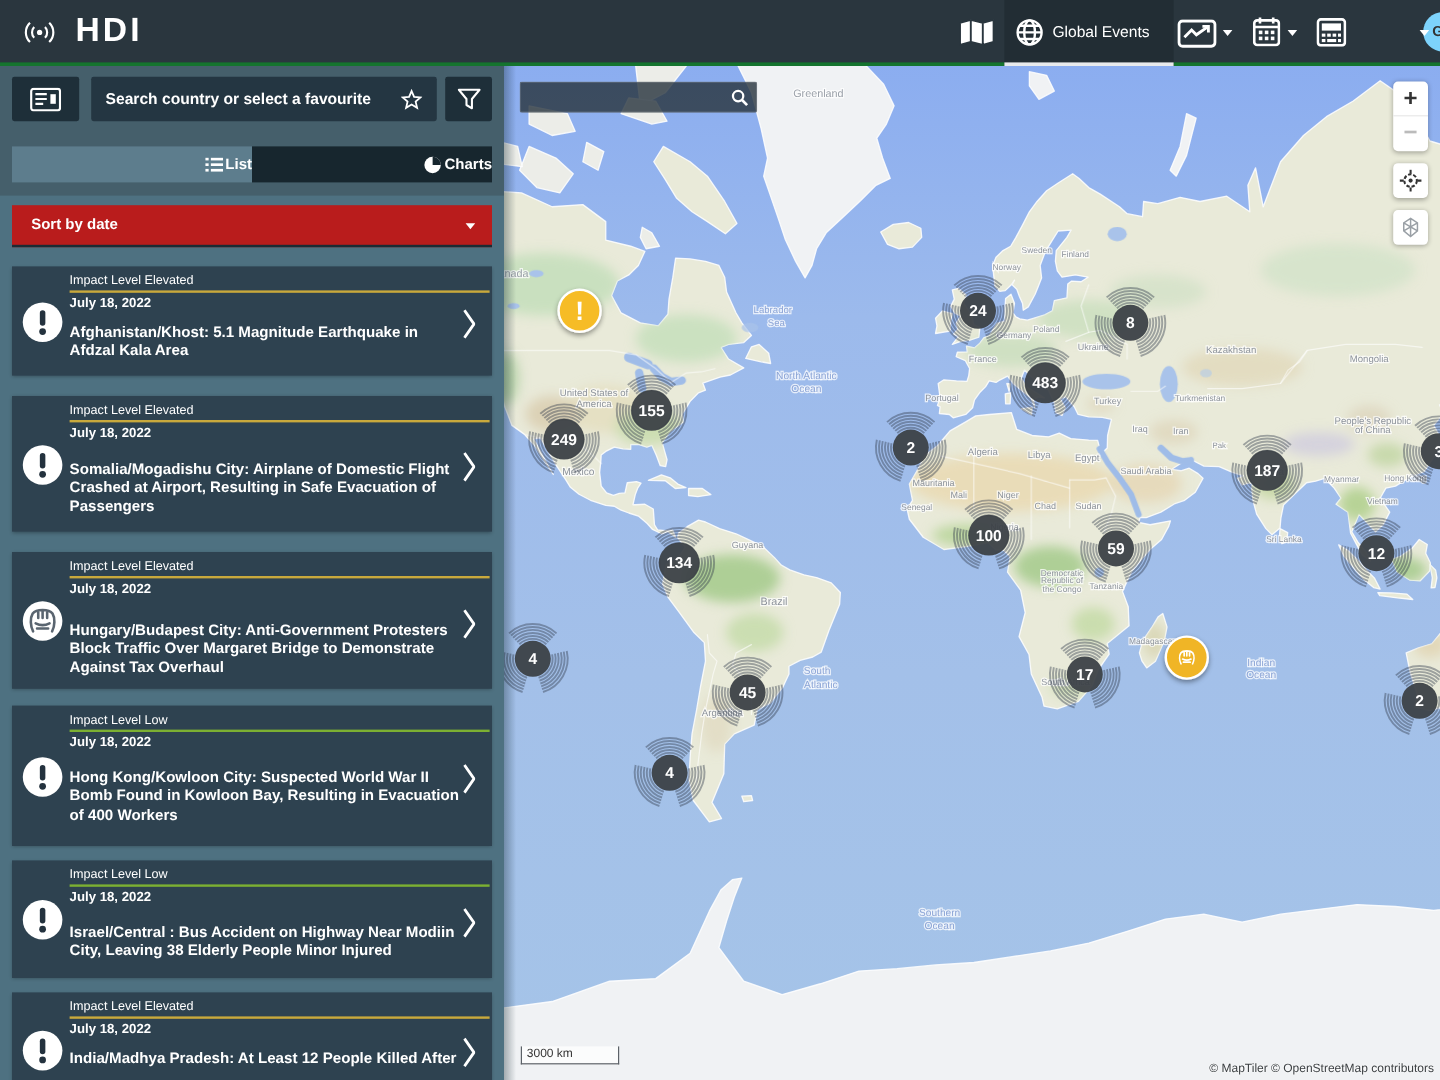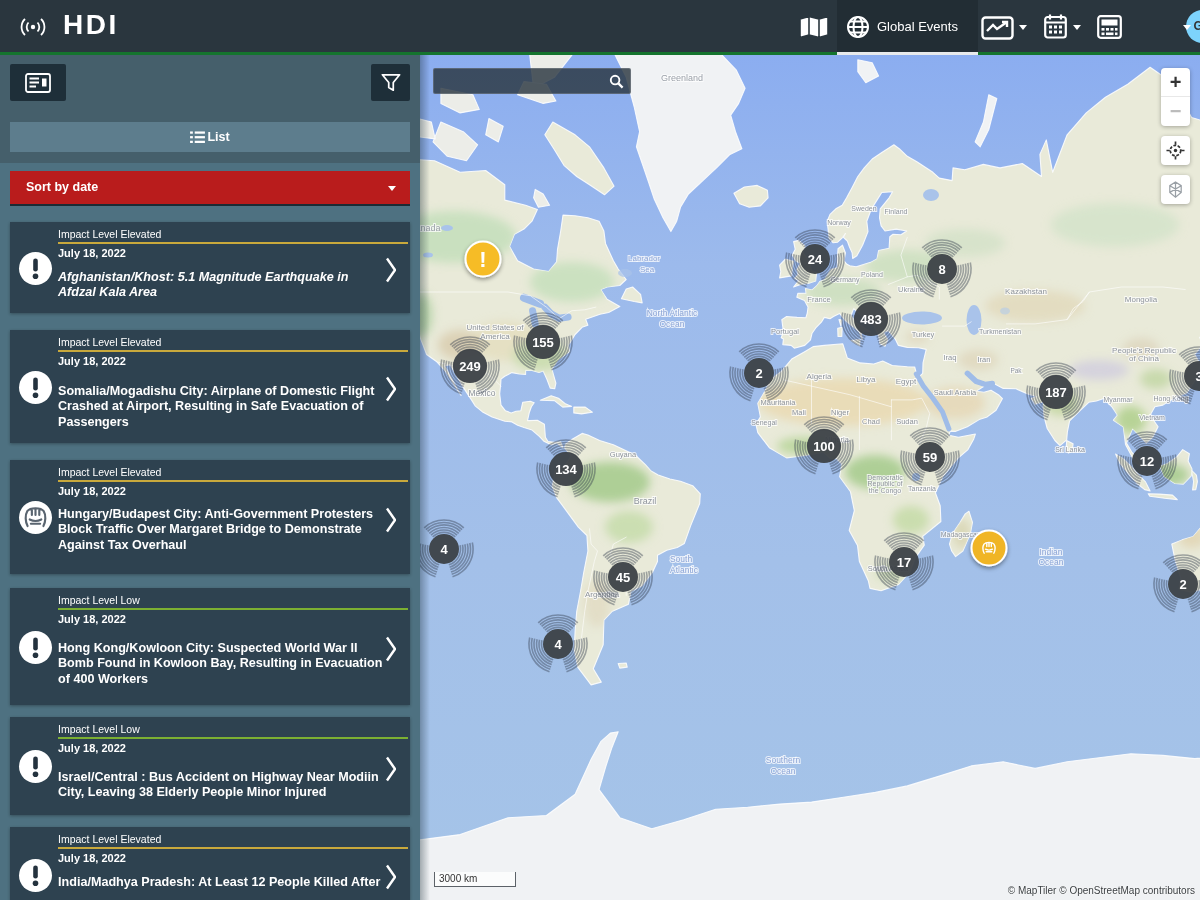--- a/index.html
+++ b/index.html
@@ -11,21 +11,21 @@
 .activetab{position:absolute;left:837px;top:0;width:141px;height:55px;background:#222d34;border-bottom:3px solid #e8eaec;}
 .ge-label{position:absolute;left:877px;top:19px;color:#fff;font-size:13px;font-weight:normal;}
 .avatar{position:absolute;left:1186px;top:10px;width:33px;height:33px;border-radius:50%;background:#7dd3fc;color:#333;font-size:12px;font-weight:bold;text-align:center;line-height:33px;}
 .caret{position:absolute;width:0;height:0;border-left:4.5px solid transparent;border-right:4.5px solid transparent;border-top:5px solid #fff;}
 
 .sidebar{position:absolute;left:0;top:55px;width:420px;height:845px;background:#4e7181;z-index:20;}
 .topband{position:absolute;left:0;top:0;width:420px;height:108px;background:#455f6b;}
 .sqbtn{position:absolute;width:56px;height:37px;background:#1e2f39;border-radius:2px;display:flex;align-items:center;justify-content:center;}
 .search{position:absolute;left:76px;top:9px;width:288px;height:37px;background:#243642;border-radius:2px;color:#fff;font-size:13px;font-weight:bold;line-height:37px;padding-left:12px;}
 .tabs{position:absolute;left:10px;top:67px;width:400px;height:30px;display:flex;}
-.tab{flex:1;display:flex;align-items:center;justify-content:center;color:#fff;font-size:12.5px;font-weight:bold;gap:2px;}
+.tab{flex:1;display:flex;align-items:center;justify-content:flex-end;color:#fff;font-size:12.5px;font-weight:bold;gap:2px;}
 .tab.list{background:#5d7d8d;}
 .tab.charts{background:#17262e;}
 .sort{position:absolute;left:10px;top:116px;width:400px;height:35px;background:#b91c1c;border-bottom:2px solid #1c2b34;color:#fff;font-size:12.5px;font-weight:bold;line-height:33px;padding-left:16px;}
 .sort .caret{right:14px;top:15px;}
 
 .card{position:absolute;left:10px;width:400px;background:#2e4250;box-shadow:0 1px 3px rgba(0,0,0,0.3);}
 .card .lvl{position:absolute;left:48px;top:6px;color:#fff;font-size:10.5px;font-weight:normal;}
 .card .bar{position:absolute;left:48px;top:20px;right:2px;height:2px;}
 .card .date{position:absolute;left:48px;top:25px;color:#fff;font-size:11px;font-weight:bold;}
 .card .ttl{position:absolute;left:48px;top:47px;color:#fff;font-size:12.6px;font-weight:bold;line-height:15.3px;white-space:nowrap;}
@@ -100,46 +100,56 @@
 
 <div class="sidebar">
  <div class="topband"></div>
  <div class="sqbtn" style="left:10px;top:9px;">
       <svg width="26" height="20" viewBox="0 0 26 20">
  <rect x="1" y="1" width="24" height="18" rx="2" fill="none" stroke="#fff" stroke-width="1.8"></rect>
  <path d="M4.5 5.5 H14 M4.5 9.5 H14 M4.5 13.5 H11" stroke="#fff" stroke-width="1.8"></path>
  <rect x="17" y="5.5" width="4.5" height="8" fill="#fff"></rect>
 </svg>
     </div>
+ <div class="search">Search country or select a favourite<svg width="18" height="18" viewBox="0 0 24 24" style="position:absolute;left:258px;top:10px;">
+ <path d="M12 2.5 L14.8 9 L21.8 9.6 L16.5 14.2 L18.1 21.1 L12 17.4 L5.9 21.1 L7.5 14.2 L2.2 9.6 L9.2 9 Z" fill="none" stroke="#fff" stroke-width="2"></path>
+</svg></div>
  <div class="sqbtn" style="left:371px;top:9px;width:39px;">
       <svg width="20" height="19" viewBox="0 0 22 20">
  <path d="M1.5 1.5 H20.5 L13.5 10 V18.5 L8.5 15.5 V10 Z" fill="none" stroke="#fff" stroke-width="1.9" stroke-linejoin="round"></path>
 </svg>
     </div>
  <div class="tabs">
   <div class="tab list">
         <svg width="15" height="13" viewBox="0 0 16 14">
  <g fill="#fff">
             <rect x="0" y="0.5" width="3" height="2.4"></rect>
             <rect x="5" y="0.5" width="11" height="2.4"></rect>
  <rect x="0" y="5.5" width="3" height="2.4"></rect>
             <rect x="5" y="5.5" width="11" height="2.4"></rect>
  <rect x="0" y="10.5" width="3" height="2.4"></rect>
             <rect x="5" y="10.5" width="11" height="2.4"></rect>
           </g>
 </svg>
         <span>List</span>
       </div>
+  <div class="tab charts">
+        <svg width="15" height="15" viewBox="0 0 16 16">
+ <circle cx="8" cy="8" r="7.3" fill="#fff"></circle>
+ <path d="M8 8 L8 0.7 A7.3 7.3 0 0 1 15.3 8 Z" fill="#17262e"></path>
+</svg>
+        <span>Charts</span>
+      </div>
  </div>
  <div class="sort">Sort by date<div class="caret"></div></div>
  <div class="card" style="top:167px;height:91px;">
  <div class="lvl">Impact Level Elevated</div>
  <div class="bar elev"></div>
  <div class="date">July 18, 2022</div>
- <div class="ttl" style="top:48px;font-style:italic;">Afghanistan/Khost: 5.1 Magnitude Earthquake in<br>Afdzal Kala Area</div>
+ <div class="ttl" style="top:48px;">Afghanistan/Khost: 5.1 Magnitude Earthquake in<br>Afdzal Kala Area</div>
  <div class="circ" style="top:30px;">
         <svg width="33" height="33" viewBox="0 0 33 33" style="position:absolute;left:0;top:0;">
           <rect x="14.2" y="6.5" width="4.6" height="13" rx="2.3" fill="#24323e"></rect>
           <circle cx="16.5" cy="24.3" r="2.8" fill="#24323e"></circle>
         </svg>
       </div>
  <svg class="chev" style="top:35px;" viewBox="0 0 10 26">
         <path d="M1 1.5 L9 13 L1 24.5" fill="none" stroke="#fff" stroke-width="2.4"></path>
       </svg>
 </div>
@@ -155,21 +165,21 @@
         </svg>
       </div>
  <svg class="chev" style="top:46px;" viewBox="0 0 10 26">
         <path d="M1 1.5 L9 13 L1 24.5" fill="none" stroke="#fff" stroke-width="2.4"></path>
       </svg>
 </div>
 <div class="card" style="top:405px;height:114px;">
  <div class="lvl">Impact Level Elevated</div>
  <div class="bar elev"></div>
  <div class="date">July 18, 2022</div>
- <div class="ttl" style="top:47px;">Hungary/Budapest City: Anti-Government Protesters<br>Block Traffic Over Margaret Bridge to Demonstrate<br>Against Tax Overhaul</div>
+ <div class="ttl" style="top:58px;">Hungary/Budapest City: Anti-Government Protesters<br>Block Traffic Over Margaret Bridge to Demonstrate<br>Against Tax Overhaul</div>
  <div class="circ" style="top:41px;">
         <svg width="33" height="33" viewBox="-10 -10 20 20" style="position:absolute;left:0;top:0;">
 <path d="M-4.8 5.2 C-6.2 2.5,-6.4 -1.5,-5 -3.8 C-3.2 -6.2,3.2 -6.2,5 -3.8 C6.4 -1.5,6.2 2.5,4.8 5.2 M-2.2 -4.8 L-2.2 -1.5 M0 -5.2 L0 -1.5 M2.3 -4.8 L2.3 -1.5 M-3.5 1.2 Q0 3,3.5 1.2 M-2.8 3.8 L2.8 3.8" fill="none" stroke="#5a6570" stroke-width="1.3" stroke-linecap="round"></path>
 </svg>
       </div>
  <svg class="chev" style="top:47px;" viewBox="0 0 10 26">
         <path d="M1 1.5 L9 13 L1 24.5" fill="none" stroke="#fff" stroke-width="2.4"></path>
       </svg>
 </div>
 <div class="card" style="top:533px;height:117px;">

